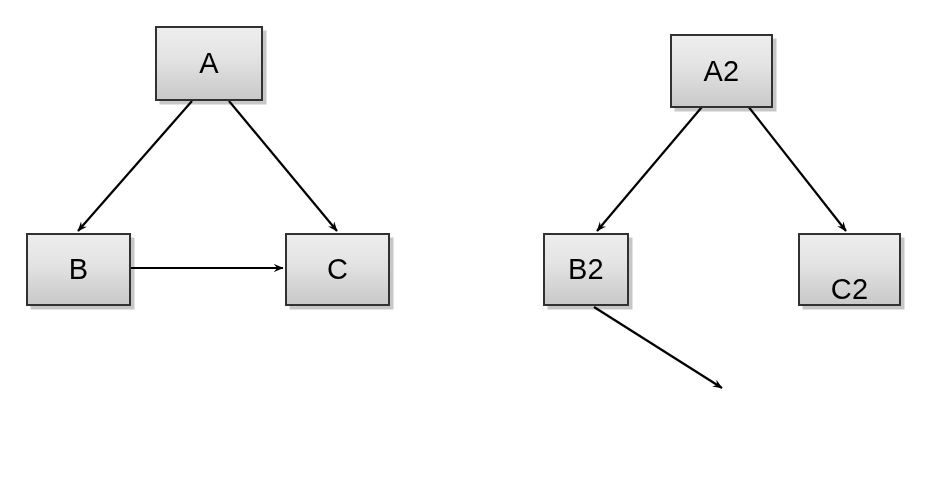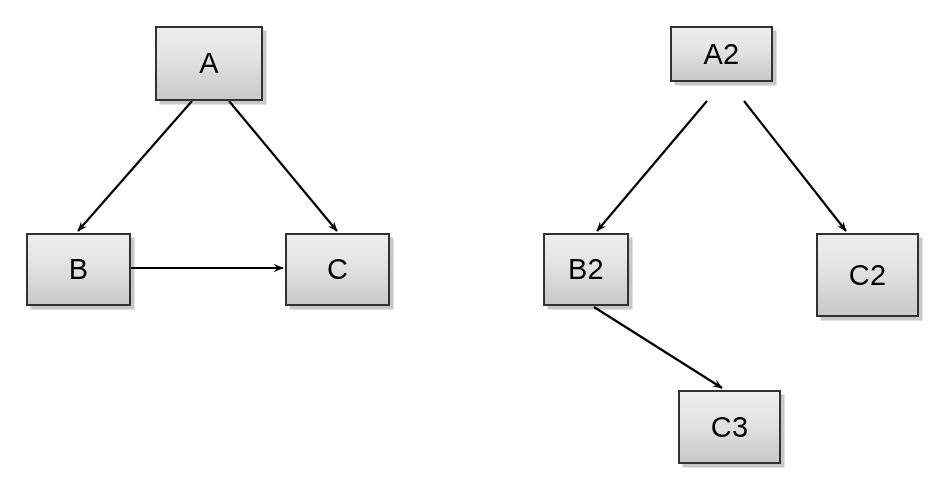--- a/index.html
+++ b/index.html
@@ -69,26 +69,23 @@
   <div class="node" style="left: 155px; top: 26px; width: 108px; height: 75px;">
     <span class="node-label">A</span>
   </div>
   <div class="node" style="left: 26px; top: 233px; width: 105px; height: 73px;">
     <span class="node-label">B</span>
   </div>
   <div class="node" style="left: 285px; top: 233px; width: 105px; height: 73px;">
     <span class="node-label">C</span>
   </div>
 
-  <div class="node" style="left: 670px; top: 26px; width: 103px; height: 56px;">
+  <div class="node" style="left: 670px; top: 34px; width: 103px; height: 74px;">
     <span class="node-label">A2</span>
   </div>
   <div class="node" style="left: 543px; top: 233px; width: 86px; height: 73px;">
     <span class="node-label">B2</span>
   </div>
-  <div class="node" style="left: 816px; top: 233px; width: 103px; height: 84px;">
+  <div class="node" style="left: 798px; top: 233px; width: 103px; height: 73px; align-items: flex-end;">
     <span class="node-label">C2</span>
-  </div>
-  <div class="node" style="left: 678px; top: 390px; width: 103px; height: 74px;">
-    <span class="node-label">C3</span>
   </div>
 
 </div>
 
 </body></html>

